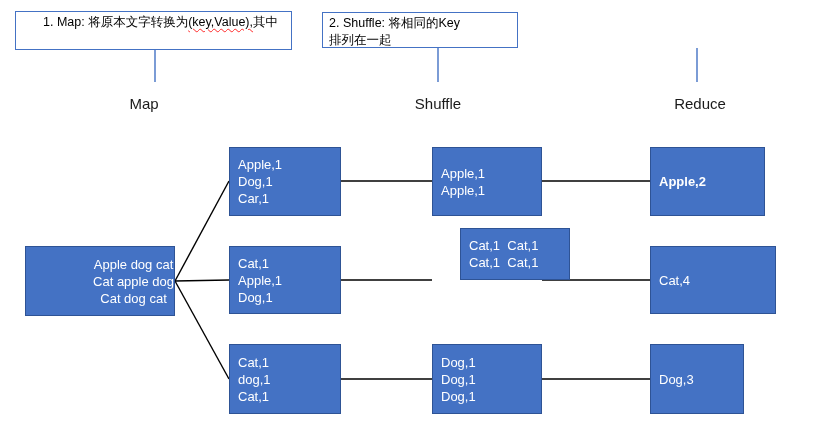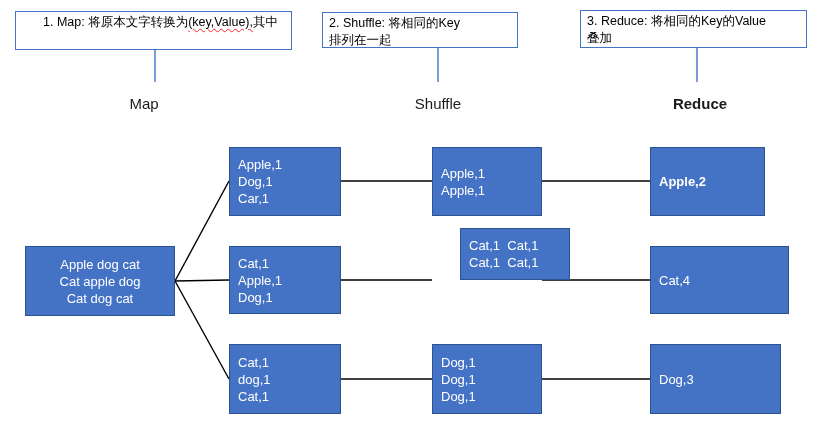--- a/index.html
+++ b/index.html
@@ -55,21 +55,21 @@
     box-sizing: border-box;
     background: var(--color-node-fill, #4472C4);
     border: 1.5px solid var(--color-node-border, #2E5395);
     color: var(--color-node-text, #fff);
     font-size: 13px;
     line-height: 17px;
     display: flex;
     align-items: center;
   }
   .node .node-text { white-space: pre-wrap; }
-  .node.align-center { justify-content: center; }
+  .node.align-center { justify-content: flex-end; }
   .node.align-center .node-text { text-align: center; }
   .node.align-left { padding-left: 8px; }
   .node.align-left .node-text { text-align: left; }
 </style>
 </head>
 <body>
 
 <div class="canvas">
 
   <svg class="connectors" viewBox="0 0 819 425">
@@ -93,28 +93,24 @@
 
   <div class="callout" style="left:15px; top:11px; width:277px; height:39px;padding-left:27px;">
     <div><span>1. Map: 将原本文字转换为</span><span class="squiggle">(key,Value),</span><span>其中</span></div>
   </div>
 
   <div class="callout" style="left:322px; top:12px; width:196px; height:36px;">
     <div class="pre">2. Shuffle: 将相同的Key
 排列在一起</div>
   </div>
 
-  <div class="callout" style="left:580px; top:10px; width:227px; height:38px;">
-    <div class="pre">3. Reduce: 将相同的Key的Value
-叠加</div>
-  </div>
 
   <div class="stage-label" style="left:144px; top:95px;">Map</div>
   <div class="stage-label" style="left:438px; top:95px;text-align:center;">Shuffle</div>
-  <div class="stage-label" style="left:700px; top:95px;font-weight:bold;">Reduce</div>
+  <div class="stage-label" style="left:700px; top:95px;">Reduce</div>
 
   <div class="node align-center" style="left:25px; top:246px; width:150px; height:70px;">
     <span class="node-text">Apple dog cat
 Cat apple dog
 Cat dog cat</span>
   </div>
 
   <div class="node align-left" style="left:229px; top:147px; width:112px; height:69px;">
     <span class="node-text">Apple,1
 Dog,1
@@ -141,20 +137,20 @@
   </div>
   <div class="node align-left" style="left:432px; top:344px; width:110px; height:70px;">
     <span class="node-text">Dog,1
 Dog,1
 Dog,1</span>
   </div>
 
   <div class="node align-left" style="left:650px; top:147px; width:115px; height:69px;font-weight:bold;">
     <span class="node-text">Apple,2</span>
   </div>
-  <div class="node align-left" style="left:650px; top:246px; width:139px; height:68px;">
+  <div class="node align-left" style="left:650px; top:246px; width:126px; height:68px;">
     <span class="node-text">Cat,4</span>
   </div>
-  <div class="node align-left" style="left:650px; top:344px; width:131px; height:70px;">
+  <div class="node align-left" style="left:650px; top:344px; width:94px; height:70px;">
     <span class="node-text">Dog,3</span>
   </div>
 
 </div>
 
 </body></html>

